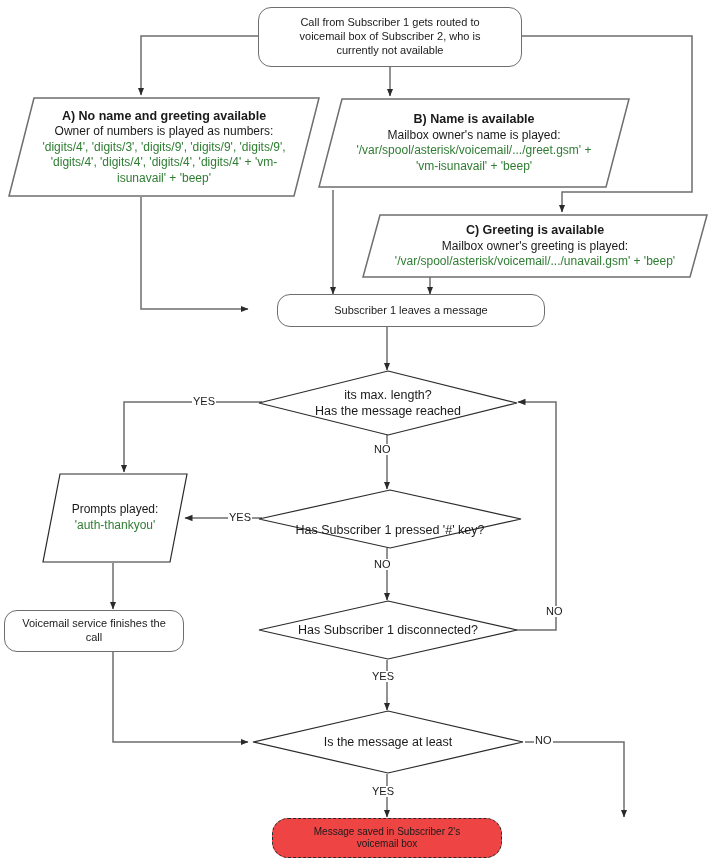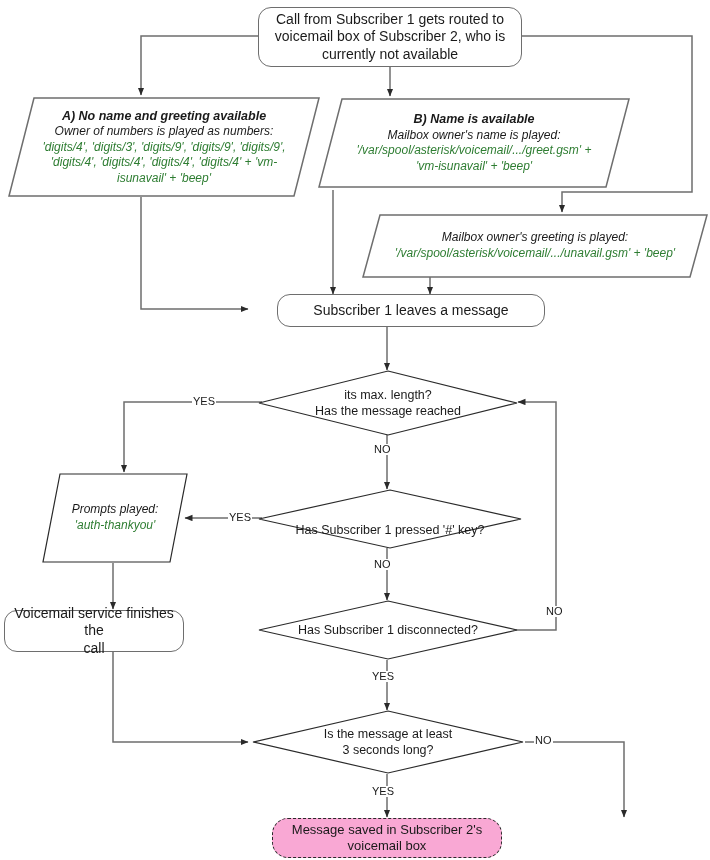--- a/index.html
+++ b/index.html
@@ -32,48 +32,48 @@
     text-align: center;
     color: #1a1a1a;
     line-height: 1.25;
   }
   .node .txt { width: 100%; padding: 0 6px; }
   
   .term {
     border: 1.4px solid #6e6e6e;
     border-radius: 13px;
     background: #fff;
-    font-size: 14px;
+    font-size: 11px;
   }
   .term-dashed {
     border: 1.6px dashed #2a2a2a;
     border-radius: 16px;
-    background: #f9a8d4;
-    font-size: 13px;
+    background: #ef4444;
+    font-size: 10px;
   }
   
   .para-wrap { position: absolute; }
   .para-shape {
     position: absolute;
     left: 0; top: 0;
     width: 100%; height: 100%;
   }
   .para-text {
     position: absolute;
     left: 0; top: 0;
     width: 100%; height: 100%;
     display: flex;
     align-items: center;
     justify-content: center;
     text-align: center;
     font-size: 12px;
     color: #1a1a1a;
     line-height: 1.3;
   }
-  .para-text .inner { width: 100%; padding: 0 10px; box-sizing: border-box; font-style: italic; }
+  .para-text .inner { width: 100%; padding: 0 10px; box-sizing: border-box; }
   .bold-line { font-weight: bold; font-size: 12.5px; }
   .green { color: #2e7d32; }
   
   .dia-wrap { position: absolute; }
   .dia-shape { position: absolute; left:0; top:0; width:100%; height:100%; }
   .dia-text {
     position: absolute; left: 0; top: 0; width: 100%; height: 100%;
     display: flex; align-items: center; justify-content: center;
     text-align: center; font-size: 12.5px; color: #1a1a1a; line-height: 1.3;
   }
@@ -173,20 +173,21 @@
       </div>
     </div>
   </div>
 
   <div class="para-wrap" style="left:362px; top:214px; width:346px; height:64px;">
     <svg class="para-shape" viewBox="0 0 346 64" preserveAspectRatio="none">
       <polygon points="18,1 345,1 328,63 1,63" fill="#ffffff" stroke="#6e6e6e" stroke-width="1.5"></polygon>
     </svg>
     <div class="para-text">
       <div class="inner">
+        <div class="bold-line">C) Greeting is available</div>
         <div>Mailbox owner's greeting is played:</div>
         <div class="green">'/var/spool/asterisk/voicemail/.../unavail.gsm' + 'beep'</div>
       </div>
     </div>
   </div>
 
   <div class="node term" style="left:252px; top:294px; width:268px; height:33px;margin-left:25px;">
     <div class="txt">Subscriber 1 leaves a message</div>
   </div>
 
@@ -243,21 +244,20 @@
     </div>
   </div>
 
   <div class="dia-wrap" style="left:252px; top:710px; width:272px; height:64px;">
     <svg class="dia-shape" viewBox="0 0 272 64" preserveAspectRatio="none">
       <polygon points="136,1 271,32 136,63 1,32" fill="#ffffff" stroke="#2a2a2a" stroke-width="1.2"></polygon>
     </svg>
     <div class="dia-text">
       <div class="inner">
         <div>Is the message at least</div>
-        <div>3 seconds long?</div>
       </div>
     </div>
   </div>
 
   <div class="node term-dashed" style="left:272px; top:818px; width:230px; height:40px;">
     <div class="txt">
       <div>Message saved in Subscriber 2's</div>
       <div>voicemail box</div>
     </div>
   </div>

